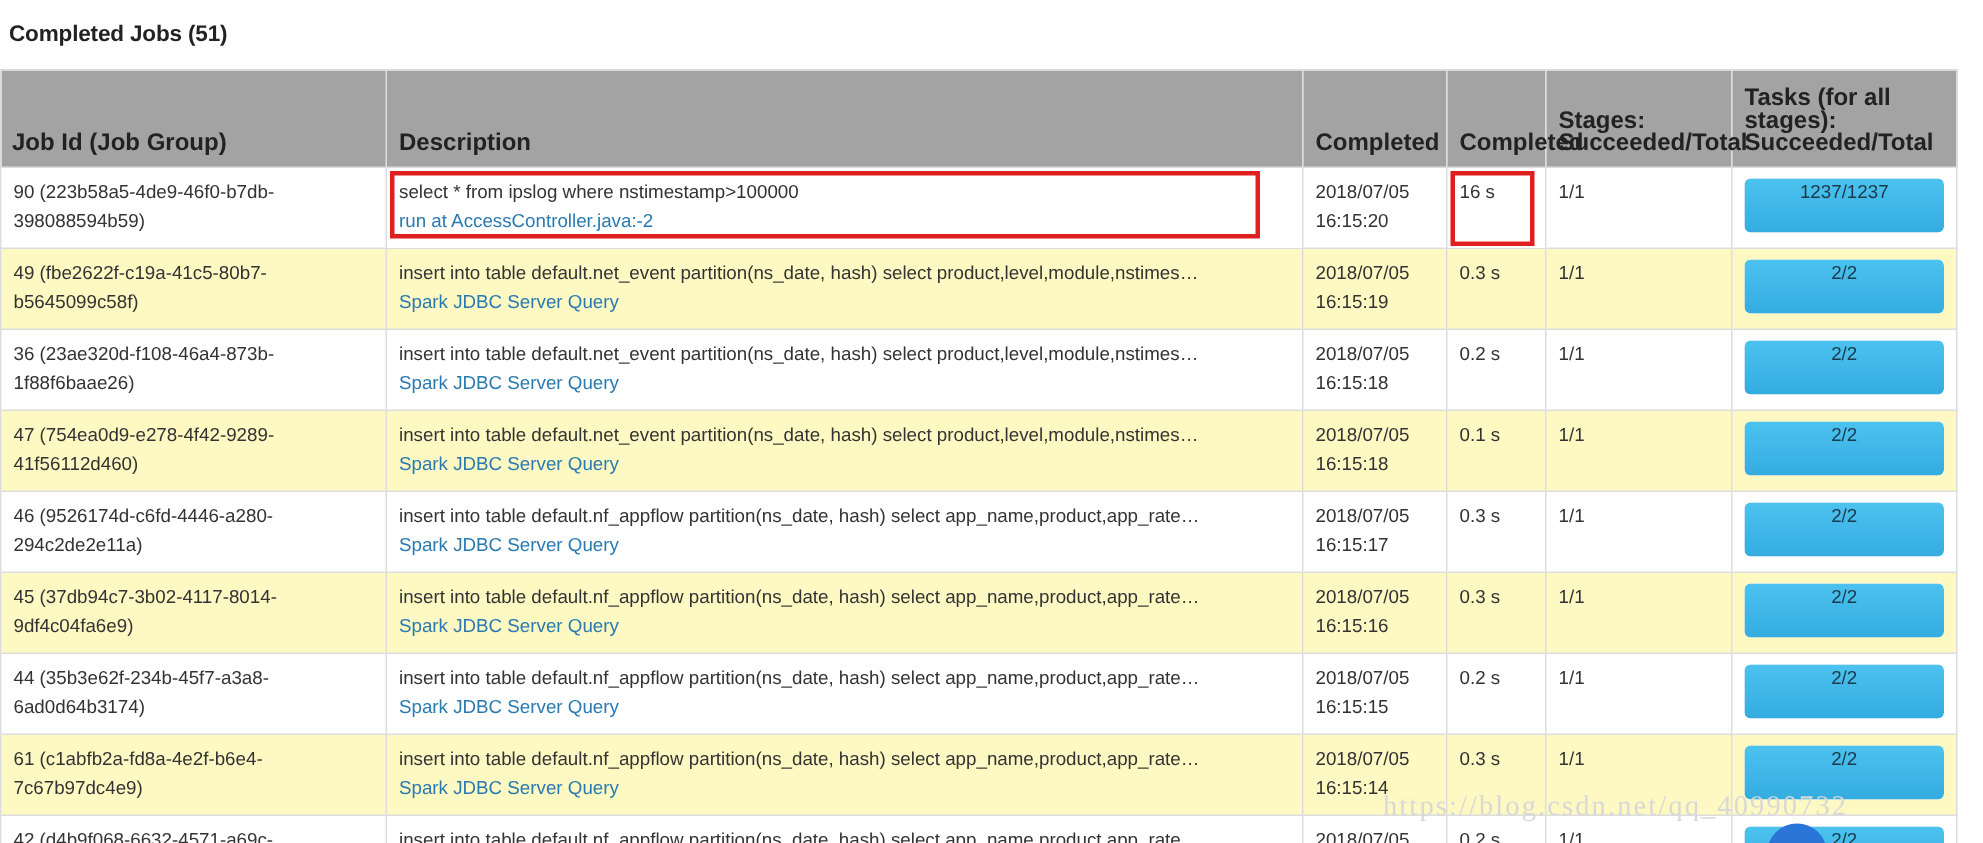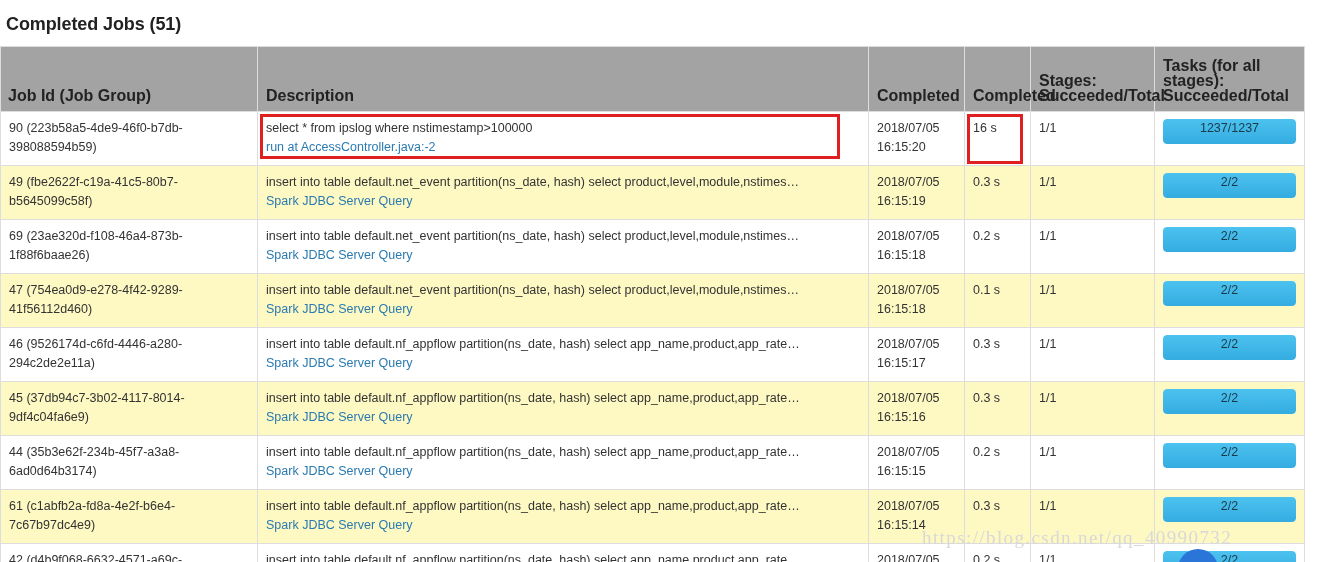--- a/index.html
+++ b/index.html
@@ -11,21 +11,21 @@
     width: 1322px;
     height: 562px;
     overflow: hidden;
     font-family: "Liberation Sans", sans-serif;
     color: #333333;
     position: relative;
   }
 
   
   .page-title {
-    font-size: 18px;
+    font-size: 15px;
     font-weight: bold;
     color: #222222;
     padding: 14px 0 0 6px;
     letter-spacing: -0.1px;
   }
 
   
   .table-wrap {
     position: absolute;
     left: 0px;
@@ -118,21 +118,21 @@
     height: 50px;
     border: 3px solid #e02020;
     box-sizing: border-box;
     pointer-events: none;
   }
 
   
   .progress {
     position: relative;
     width: 100%;
-    height: 25px;
+    height: 36px;
     border-radius: 4px;
     background: #f0f0f0;
     overflow: hidden;
   }
   .progress-fill {
     position: absolute;
     left: 0; top: 0; bottom: 0;
     background: linear-gradient(to bottom, #4cc2ef 0%, #34ace0 100%);
     border-radius: 4px;
   }
@@ -224,21 +224,21 @@
           <td class="cell-dur">0.3 s</td>
           <td class="cell-stg">1/1</td>
           <td class="cell-tasks">
             <div class="progress">
               <div class="progress-fill" style="width: 100%;"></div>
               <span class="progress-label">2/2</span>
             </div>
           </td>
         </tr>
         <tr>
-          <td class="cell-jobid">69 (23ae320d-f108-46a4-873b-1f88f6baae26)</td>
+          <td class="cell-jobid">36 (23ae320d-f108-46a4-873b-1f88f6baae26)</td>
           <td class="cell-desc">
             <span class="desc-line">insert into table default.net_event partition(ns_date, hash) select product,level,module,nstimes…</span>
             <a class="desc-link" href="#">Spark JDBC Server Query</a>
           </td>
           <td class="cell-sub">2018/07/05<br>16:15:18</td>
           <td class="cell-dur">0.2 s</td>
           <td class="cell-stg">1/1</td>
           <td class="cell-tasks">
             <div class="progress">
               <div class="progress-fill" style="width: 100%;"></div>

